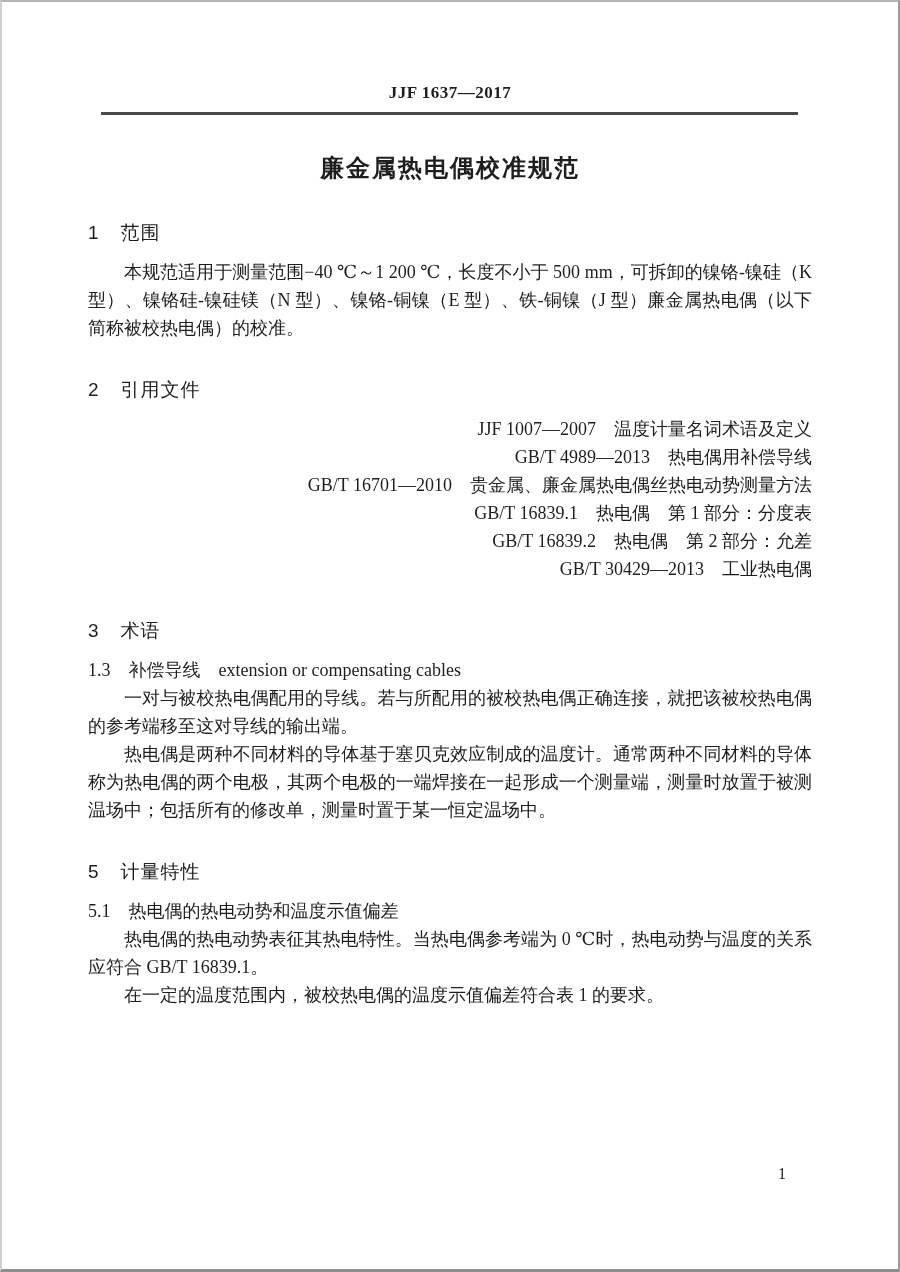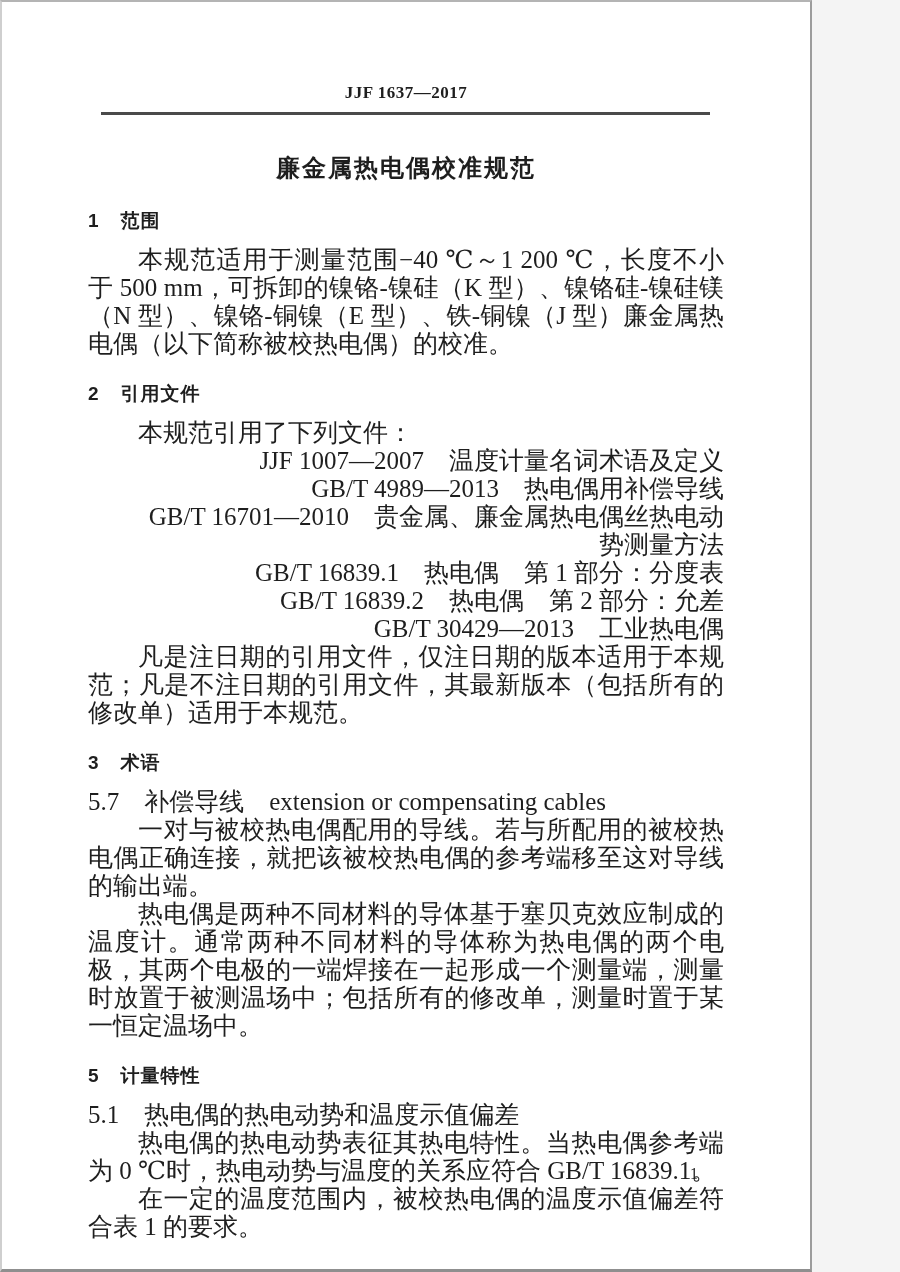--- a/index.html
+++ b/index.html
@@ -13,21 +13,21 @@
   }
   * { box-sizing: border-box; }
   html, body { margin: 0; padding: 0; }
   body {
     width: 900px; height: 1272px;
     background: #f4f4f4;
     font-family: "Liberation Serif", "DejaVu Serif", serif;
   }
   .page {
     position: relative;
-    width: 812px; height: 1272px;
+    width: 900px; height: 1272px;
     background: var(--paper);
     color: var(--ink);
     border-top: 2px solid var(--edge-top);
     border-left: 2px solid var(--edge-left);
     border-right: 2px solid var(--edge-right);
     border-bottom: 3px solid var(--edge-bottom);
     overflow: hidden;
   }
   .content { padding: 80px 86px 0 86px; }
 
@@ -47,32 +47,32 @@
     margin: 36px 0 6px 0;
     text-align: center;
     font-family: "Liberation Sans", "DejaVu Sans", sans-serif;
     font-weight: 700;
     font-size: 24px;
     line-height: 34px;
     letter-spacing: 2px;
   }
 
   .sec-h {
-    margin: 22px 0 12px 0;
+    margin: 34px 0 12px 0;
     font-family: "Liberation Sans", "DejaVu Sans", sans-serif;
-    font-weight: 700;
+    font-weight: 400;
     font-size: 19px;
     line-height: 27px;
   }
   .sec-no { display: inline-block; margin-right: 22px; }
   .sec-label { letter-spacing: 1px; }
 
   p.body {
     margin: 0;
-    font-size: 25px;
+    font-size: 18px;
     line-height: 28px;
     text-align: justify;
   }
   p.indent { text-indent: 2em; }
   p.ref { margin-left: 2em; text-align: right; }
   p.sub { text-align: left; }
 
   .page-number {
     position: absolute;
     top: 1162px;
@@ -95,37 +95,35 @@
       <h2 class="sec-h">
         <span class="sec-no">1</span><span class="sec-label">范围</span>
       </h2>
       <p class="body indent">本规范适用于测量范围−40 ℃～1 200 ℃，长度不小于 500 mm，可拆卸的镍铬-镍硅（K 型）、镍铬硅-镍硅镁（N 型）、镍铬-铜镍（E 型）、铁-铜镍（J 型）廉金属热电偶（以下简称被校热电偶）的校准。</p>
     </section>
 
     <section>
       <h2 class="sec-h">
         <span class="sec-no">2</span><span class="sec-label">引用文件</span>
       </h2>
-      <p class="body indent">本规范引用了下列文件：</p>
       <div>
         <p class="body ref">JJF 1007—2007　温度计量名词术语及定义</p>
         <p class="body ref">GB/T 4989—2013　热电偶用补偿导线</p>
         <p class="body ref">GB/T 16701—2010　贵金属、廉金属热电偶丝热电动势测量方法</p>
         <p class="body ref">GB/T 16839.1　热电偶　第 1 部分：分度表</p>
         <p class="body ref">GB/T 16839.2　热电偶　第 2 部分：允差</p>
         <p class="body ref">GB/T 30429—2013　工业热电偶</p>
       </div>
-      <p class="body indent">凡是注日期的引用文件，仅注日期的版本适用于本规范；凡是不注日期的引用文件，其最新版本（包括所有的修改单）适用于本规范。</p>
     </section>
 
     <section>
       <h2 class="sec-h">
         <span class="sec-no">3</span><span class="sec-label">术语</span>
       </h2>
-      <p class="body sub">5.7　补偿导线　extension or compensating cables</p>
+      <p class="body sub">1.3　补偿导线　extension or compensating cables</p>
       <p class="body indent">一对与被校热电偶配用的导线。若与所配用的被校热电偶正确连接，就把该被校热电偶的参考端移至这对导线的输出端。</p>
     </section>
 
     <section>
       <p class="body indent">热电偶是两种不同材料的导体基于塞贝克效应制成的温度计。通常两种不同材料的导体称为热电偶的两个电极，其两个电极的一端焊接在一起形成一个测量端，测量时放置于被测温场中；包括所有的修改单，测量时置于某一恒定温场中。</p>
     </section>
 
     <section>
       <h2 class="sec-h">
         <span class="sec-no">5</span><span class="sec-label">计量特性</span>

